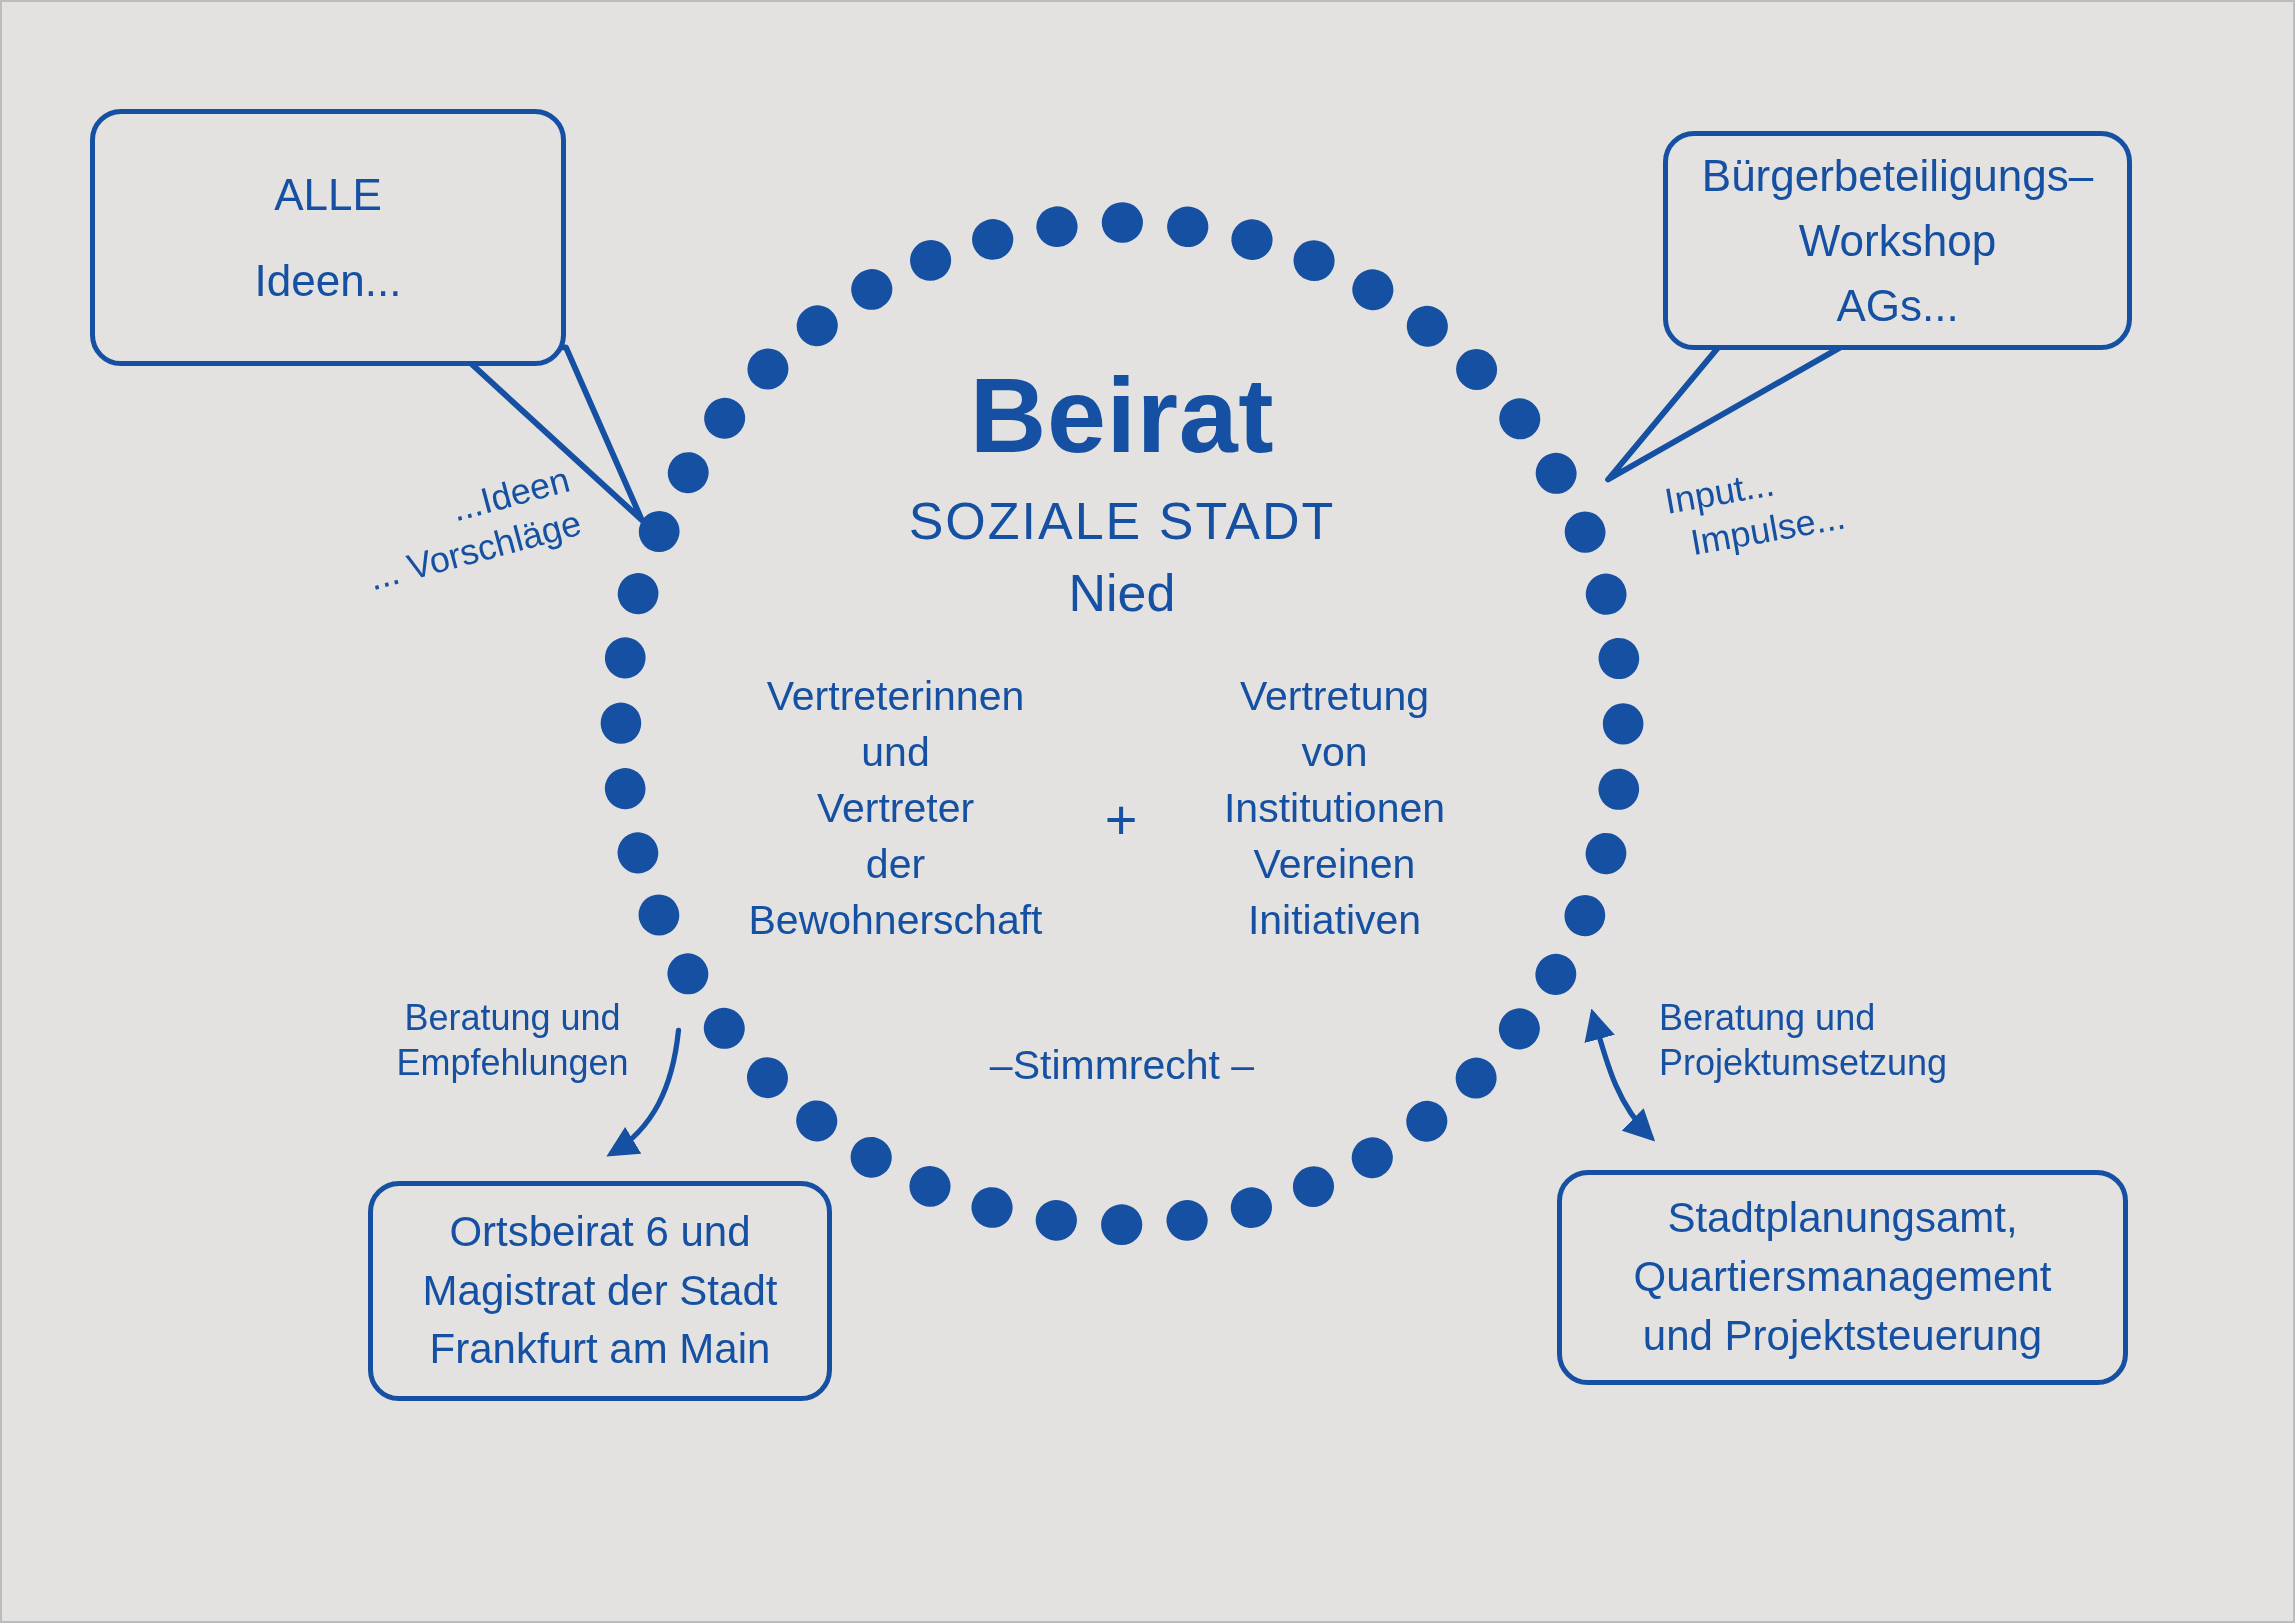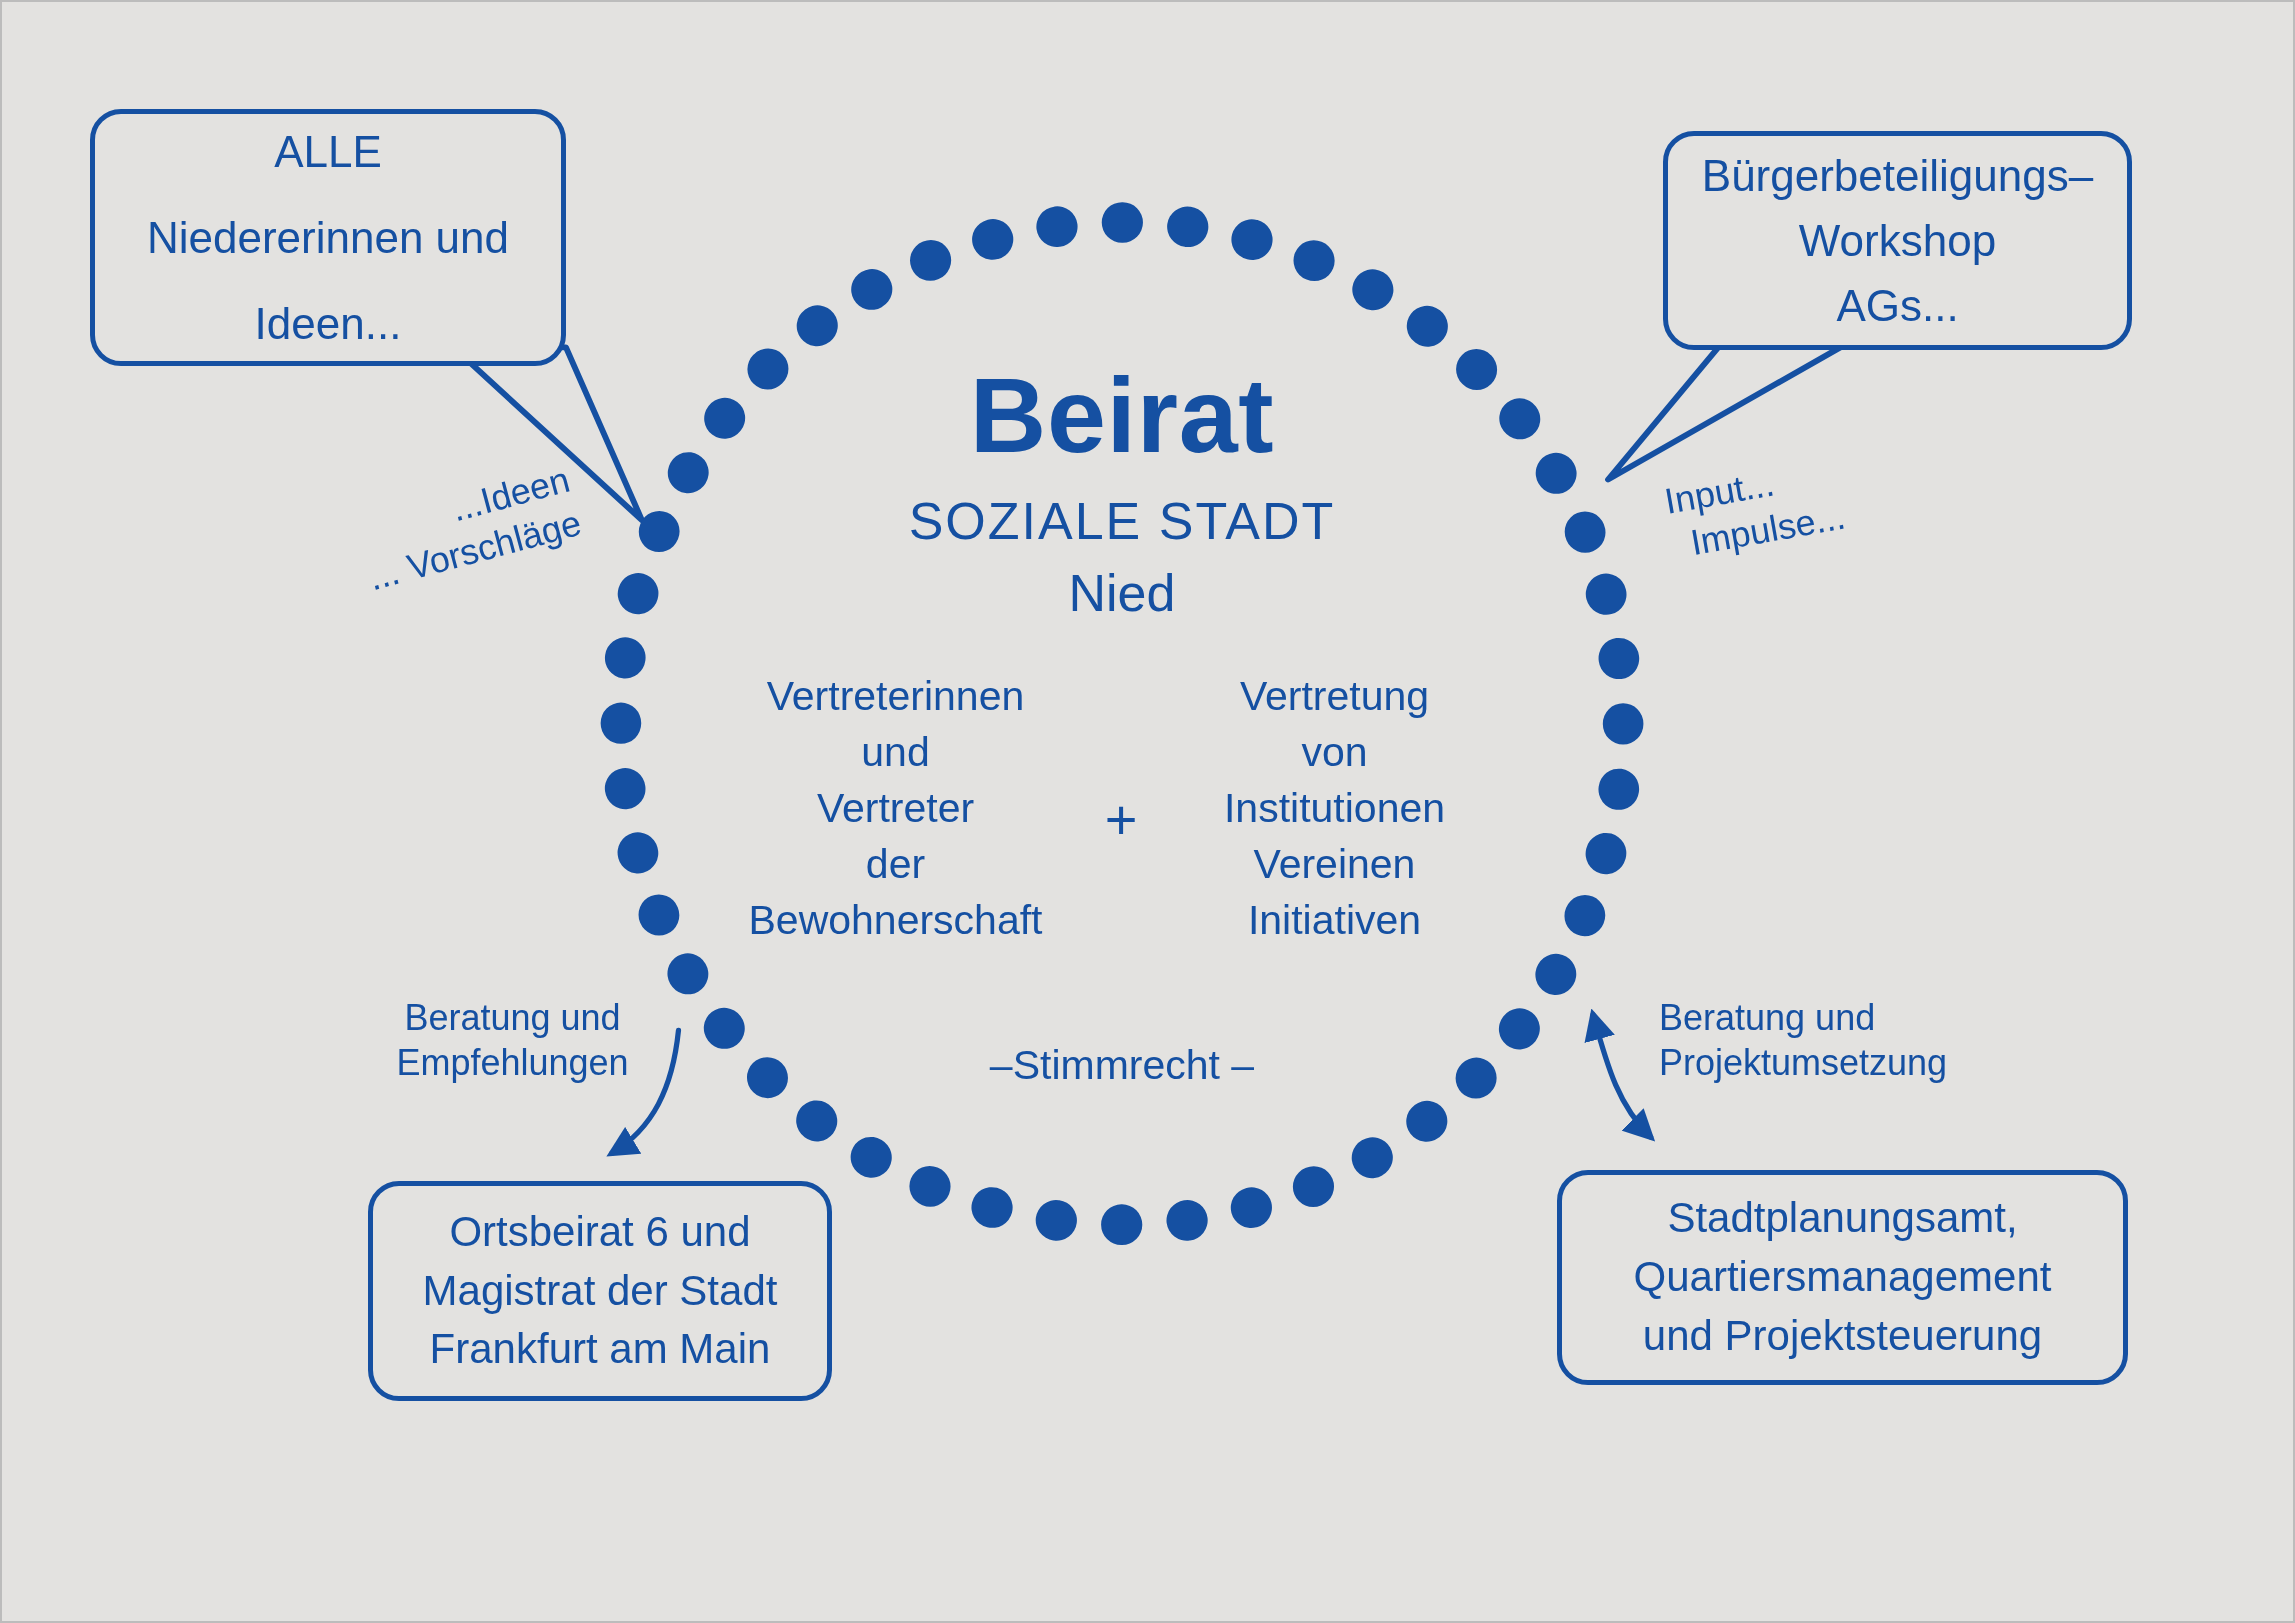--- a/index.html
+++ b/index.html
@@ -131,21 +131,20 @@
 
     <circle class="dotted-circle" cx="1712" cy="1103" r="766" pathLength="48" stroke-dasharray="0.01 0.99"></circle>
 
     <path class="arrow-path" d="M 1034 1572 C 1025 1660, 995 1722, 932 1760" marker-end="url(#arrowhead)"></path>
 
     <path class="arrow-path" d="M 2432 1548 C 2455 1632, 2472 1688, 2520 1735" marker-start="url(#arrowhead)" marker-end="url(#arrowhead)"></path>
   </svg>
 
   <div class="bubble bubble-top-left">
     <span class="ann-line">ALLE</span>
-    <span class="ann-line">Niedererinnen und</span>
     <span class="ann-line">Ideen...</span>
   </div>
 
   <div class="bubble bubble-top-right">
     <span class="ann-line">Bürgerbeteiligungs–</span>
     <span class="ann-line">Workshop</span>
     <span class="ann-line">AGs...</span>
   </div>
 
   <div class="txt center-title">Beirat</div>

